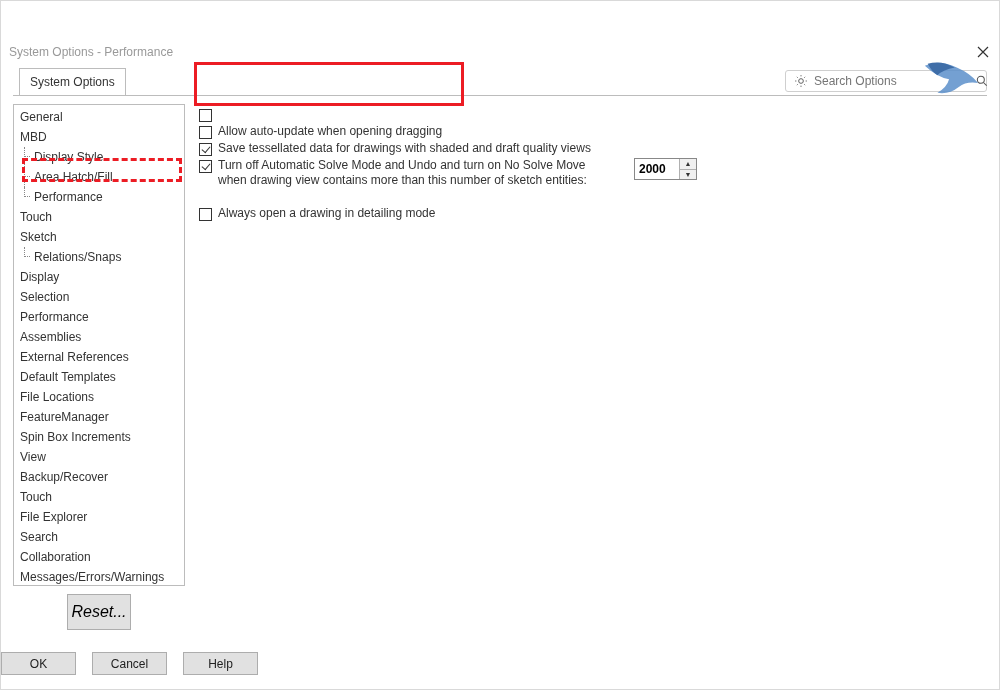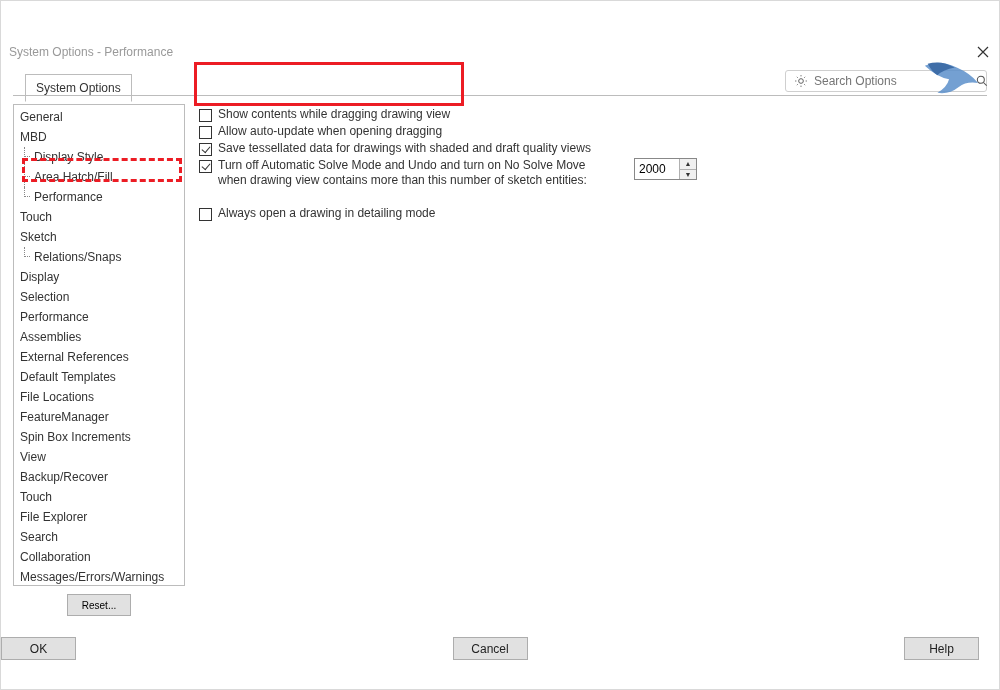--- a/index.html
+++ b/index.html
@@ -5,61 +5,61 @@
 * { box-sizing: border-box; margin: 0; padding: 0; font-family: "Segoe UI", Tahoma, sans-serif; font-size: 12px; }
 html, body { width: 1000px; height: 690px; overflow: hidden; background: #fff; }
 
 .window { width: 1000px; height: 690px; border: 1px solid #d9d9d9; display: flex; flex-direction: column; background: #fff; }
 
 .titlebar { height: 30px; display: flex; align-items: center; justify-content: space-between; padding: 0 8px; color: #999; margin-top: 36px; }
 .titlebar .title { font-size: 12px; }
 .titlebar .close { width: 16px; height: 16px; color: #555; display:flex; align-items:center; justify-content:center; cursor:pointer; }
 
 .topbar { display: flex; align-items: flex-end; justify-content: space-between; padding: 0 12px; }
-.tabs { display: flex; gap: 0; position: relative; top: 7px; margin-left: 12px;}
+.tabs { display: flex; gap: 0; position: relative; top: 1px; margin-left: 6px;}
 .tab { padding: 6px 10px 6px 10px; border: 1px solid transparent; cursor: pointer; color: #333; }
 .tab.active { border: 1px solid #bcbcbc; border-bottom: 1px solid #fff; background: #fff; }
 .tab:not(.active) { color: #333; }
 
 .searchbox { display: flex; align-items: flex-end; gap: 6px; border: 1px solid #cfcfcf; border-radius: 3px; padding: 3px 8px; width: 202px; margin-bottom:3px; }
 .searchbox input { border: none; outline: none; flex: 1; color: #666; font-size: 12px; background: transparent; }
 .searchbox .gear, .searchbox .mag { color: #555; display:flex; align-items:center; }
 
 .content { flex: 1; display: flex; border-top: 1px solid #bcbcbc; margin: 0 12px; padding-top: 8px; position: relative; }
 
 .sidebar-wrap { width: 172px; display: flex; flex-direction: column; }
 .treepanel { border: 1px solid #bcbcbc; height: 482px; overflow: hidden; padding: 2px 0; }
 .tree { list-style: none; }
 .tree li { padding: 1px 6px 1px 6px; color: #333; line-height: 18px; cursor: pointer; white-space: nowrap; }
 .tree li.child { padding-left: 20px; position: relative; }
 .tree li.child::before { content: ""; position: absolute; left: 10px; top: 9px; width: 6px; height: 1px; border-top: 1px dotted #888; }
 .tree li.child::after { content: ""; position: absolute; left: 10px; top: 0; bottom: 50%; width: 1px; border-left: 1px dotted #888; }
 .tree li.child.cont::after { bottom: -2px; }
 .reset-wrap { display:flex; justify-content:center; padding-top:8px;}
-.reset-btn { width: 64px; height: 22px; border: 1px solid #adadad; background: #e1e1e1; cursor: pointer; font-size:10px;}
+.reset-btn { width: 64px; height: 36px; border: 1px solid #adadad; background: #e1e1e1; cursor: pointer; font-size:16px;font-style:italic;}
 
 .mainpane { flex: 1; padding: 2px 0 0 14px; position: relative; }
 .opt-row { display: flex; align-items: flex-start; gap: 6px; padding: 1px 0; color: #333; }
 .opt-row.multi { align-items: flex-start; }
 .opt-row .cb { width: 13px; height: 13px; margin-top: 2px; border: 1px solid #333; flex: 0 0 13px; display:flex; align-items:center; justify-content:center; cursor:pointer; }
 .opt-row .cb.checked::after { content:""; width:7px; height:4px; border-left:1.5px solid #333; border-bottom:1.5px solid #333; transform: rotate(-50deg); margin-top:-2px; }
 .opt-label { max-width: 380px; line-height: 15px; }
 
 .spinwrap { display: inline-flex; border: 1px solid #888; height: 22px; margin-left: 40px; }
-.spinwrap input { width: 44px; border: none; outline: none; padding: 0 4px; font-size:12px; }
+.spinwrap input { width: 44px; border: none; outline: none; padding: 0 4px; font-size:12px;font-weight:bold; }
 .spinbtns { display: flex; flex-direction: column; border-left: 1px solid #b0b0b0; }
 .spinbtns div { width: 16px; height: 10px; display:flex; align-items:center; justify-content:center; font-size:7px; color:#333; cursor:pointer; background:#f0f0f0; }
 .spinbtns div:first-child { border-bottom:1px solid #b0b0b0; height:11px; }
 
 .redbox1 { position: absolute; border: 3px solid #ec1c24; left: 194px; top: 62px; width: 270px; height: 44px; pointer-events:none;}
 .redbox2 { position: absolute; border: 3px dashed #ec1c24; left: 22px; top: 158px; width: 160px; height: 24px; pointer-events:none;}
 
 .logo { position: absolute; right: 18px; top: 54px; width: 62px; height: 48px; }
 
-.footer { display: flex; justify-content: space-between; gap: 16px; padding: 10px 20px 29px 0; }
+.footer { display: flex; justify-content: flex-start; gap: 16px; padding: 10px 20px 14px 0; }
 .footer button { width: 75px; height: 23px; border: 1px solid #adadad; background: #e1e1e1; cursor: pointer; font-size:12px; color:#222;}
 </style>
 </head>
 <body>
 
 <div class="window">
 
   <div class="titlebar">
     <span class="title">System Options - Performance</span>
     <span class="close">
@@ -122,21 +122,20 @@
         </ul>
       </div>
       <div class="reset-wrap">
         <button class="reset-btn">Reset...</button>
       </div>
     </div>
 
     <div class="mainpane">
       <div class="opt-row">
         <span class="cb"></span>
-        <span class="opt-label">Show contents while dragging drawing view</span>
       </div>
       <div class="opt-row">
         <span class="cb"></span>
         <span class="opt-label">Allow auto-update when opening dragging</span>
       </div>
       <div class="opt-row">
         <span class="cb checked"></span>
         <span class="opt-label" style="max-width:none">Save tessellated data for drawings with shaded and draft quality views</span>
       </div>
       <div class="opt-row multi">

